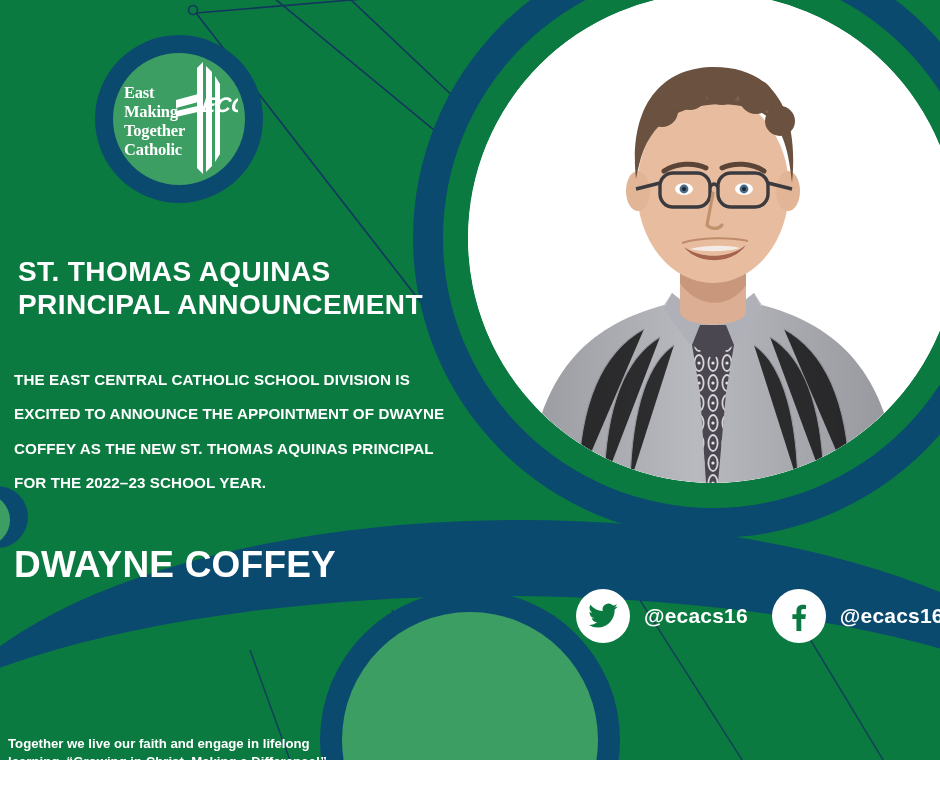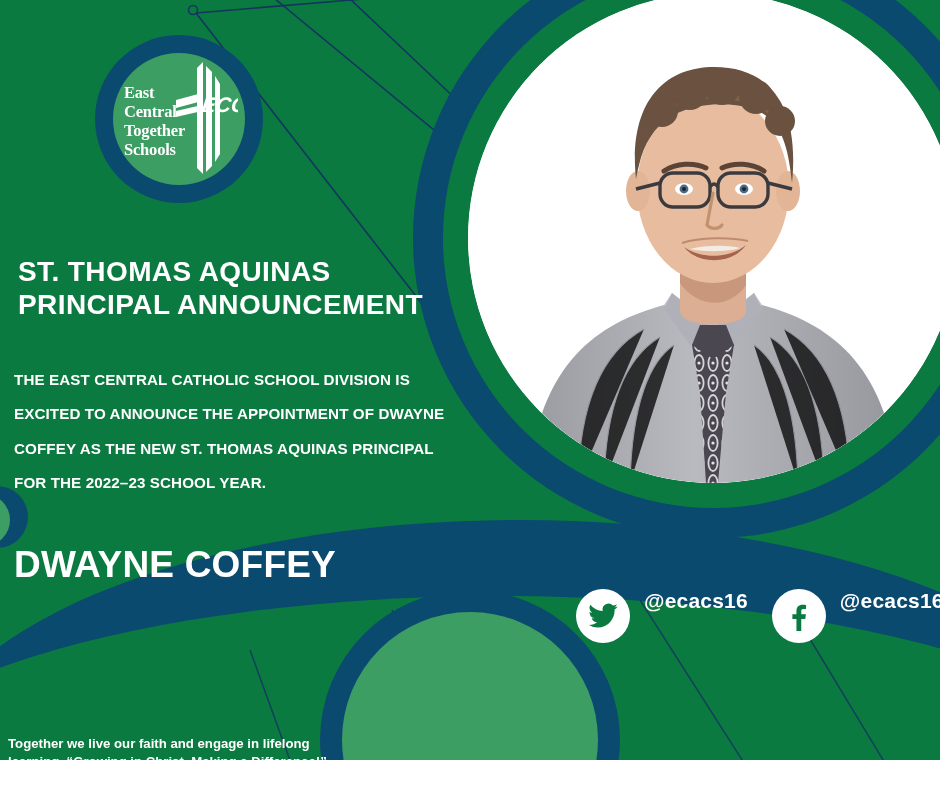--- a/index.html
+++ b/index.html
@@ -164,21 +164,21 @@
     white-space: nowrap;
   }
 
   
   .social-row {
     position: absolute;
     left: 576px; top: 589px;
     display: flex;
     align-items: center;
   }
-  .social-item { display: flex; }
+  .social-item { display: flex; align-items: center; }
   .social-badge {
     width: 54px; height: 54px;
     border-radius: 50%;
     background: #ffffff;
     display: flex; align-items: center; justify-content: center;
   }
   .social-handle {
     color: #ffffff;
     font-size: 21px;
     font-weight: bold;
@@ -305,23 +305,23 @@
   <div class="layer circle-bl-navy"></div>
   <div class="layer circle-bl-green"></div>
 
   <div class="layer circle-left-navy"></div>
   <div class="layer circle-left-green"></div>
 
   <div class="logo-badge"></div>
   <div class="logo-inner"></div>
   <div class="logo-wordmark">
     <div>East</div>
-    <div>Central</div>
+    <div>Making</div>
     <div>Together</div>
-    <div>Schools</div>
+    <div>Catholic</div>
   </div>
   <svg style="position:absolute;left:172px;top:62px;width:66px;height:116px" width="66" height="116" viewBox="0 0 66 116" aria-hidden="true">
     <g fill="#ffffff">
       <path d="M25 6 L31 0 L31 112 L25 106 Z"></path>
       <path d="M34 4 L40 10 L40 104 L34 110 Z"></path>
       <path d="M43 14 L48 22 L48 92 L43 100 Z"></path>
       <path d="M4 38 L30 31 L30 39 L4 46 Z"></path>
       <path d="M4 49 L30 43 L30 49 L4 55 Z"></path>
     </g>
     <text x="36" y="50" fill="#ffffff" font-family="Liberation Sans, sans-serif" font-size="21" font-weight="bold" font-style="italic" transform="skewX(-8)">ECCS</text>

